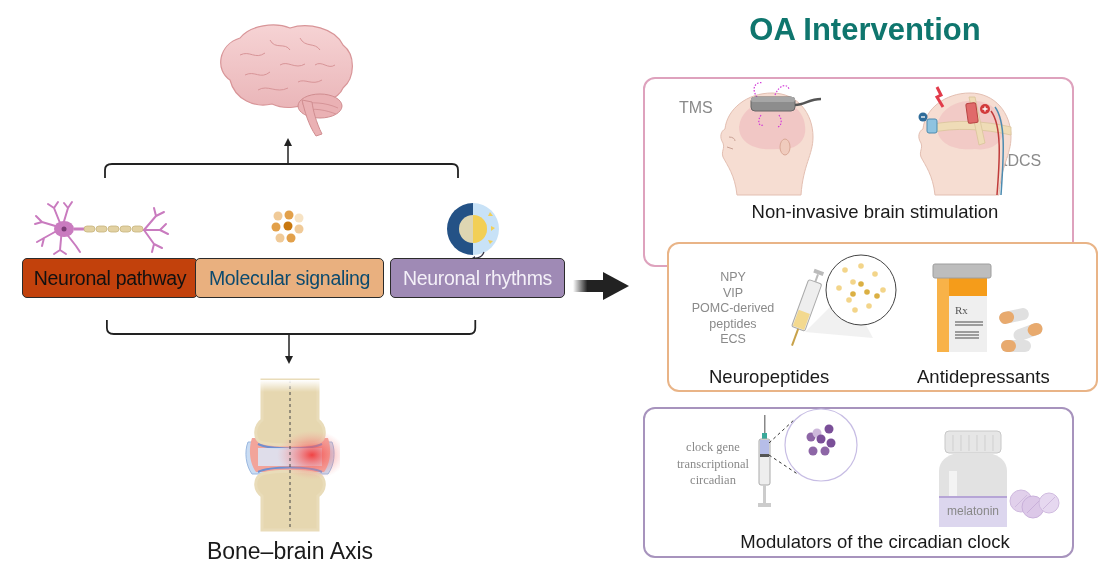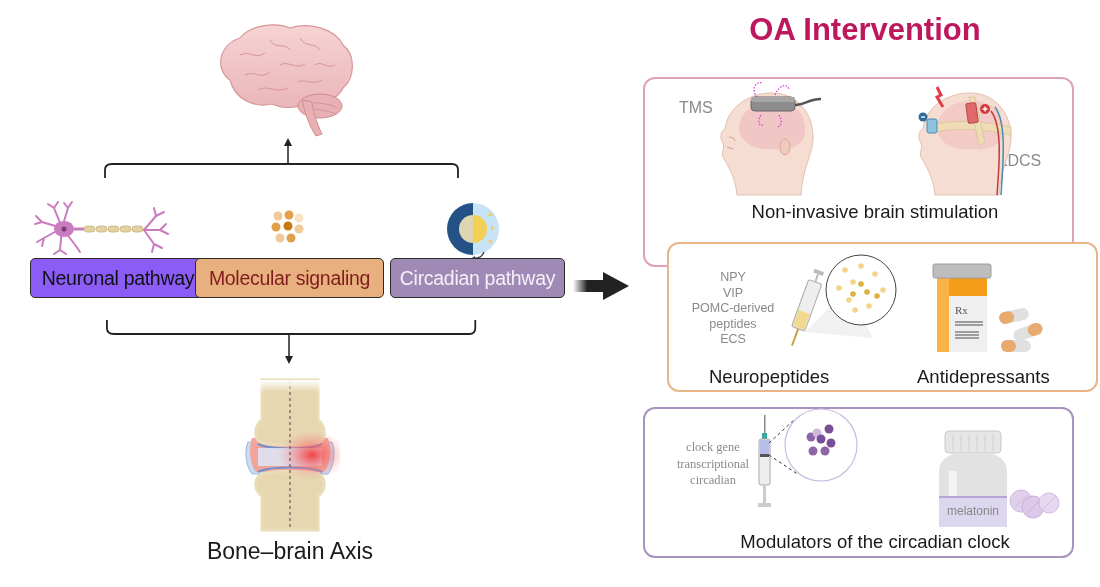--- a/index.html
+++ b/index.html
@@ -8,27 +8,27 @@
   .abs { position: absolute; }
   svg { display: block; overflow: visible; }
 
   
   .cat-box {
     position: absolute; top: 258px; height: 40px;
     border: 1.5px solid #2b2b2b; border-radius: 5px;
     display: flex; align-items: center; justify-content: center;
     font-size: 19.5px; letter-spacing: -0.3px; white-space: nowrap;
   }
-  .cat-neuronal { left: 30px; width: 176px; background: #8b5cf6; color: #111; }
-  .cat-molecular { left: 195px; width: 189px; background: #e9b07f; color: #7f1d1d; }
+  .cat-neuronal { left: 22px; width: 176px; background: #c2410c; color: #111; }
+  .cat-molecular { left: 195px; width: 189px; background: #e9b07f; color: #0c4a6e; }
   .cat-circadian { left: 390px; width: 175px; background: #9f8ab5; color: #f4f0f8; }
 
   .axis-label { left: 180px; top: 538px; width: 220px; text-align: center; font-size: 23px; color: #1a1a1a; }
 
-  .oa-title { left: 700px; top: 12px; width: 330px; text-align: center; font-size: 31px; font-weight: bold; color: #be185d; }
+  .oa-title { left: 700px; top: 12px; width: 330px; text-align: center; font-size: 31px; font-weight: bold; color: #0f766e; }
 
   .panel { position: absolute; left: 643px; width: 431px; background: #fff; border-radius: 12px; border: 2px solid; }
   .panel-nibs { top: 77px; height: 190px; border-color: #dea2bd; }
   .panel-neuro { top: 242px; height: 150px; border-color: #e9b487; margin-left: 24px; }
   .panel-circ { top: 407px; height: 151px; border-color: #a793bd; }
 
   .panel-caption { position: absolute; font-size: 18.5px; color: #1a1a1a; white-space: nowrap; }
   .small-gray { position: absolute; color: #8a8a8a; font-size: 14.5px; white-space: nowrap; }
   .stack-text { position: absolute; color: #8a8a8a; font-size: 12.5px; line-height: 15.5px; text-align: center; }
 </style>
@@ -112,21 +112,21 @@
   </svg>
 </div>
 
 <div class="cat-box cat-neuronal">
   <span>Neuronal pathway</span>
 </div>
 <div class="cat-box cat-molecular">
   <span>Molecular signaling</span>
 </div>
 <div class="cat-box cat-circadian">
-  <span>Circadian pathway</span>
+  <span>Neuronal rhythms</span>
 </div>
 
 <div class="abs" style="left:573px; top:272px; width:56px; height:28px;">
   <svg width="56" height="28" viewBox="0 0 56 28">
     <defs>
       <linearGradient id="arg" x1="0" y1="0" x2="1" y2="0">
         <stop offset="0" stop-color="#222" stop-opacity="0"></stop>
         <stop offset="0.45" stop-color="#222" stop-opacity="1"></stop>
       </linearGradient>
     </defs>

